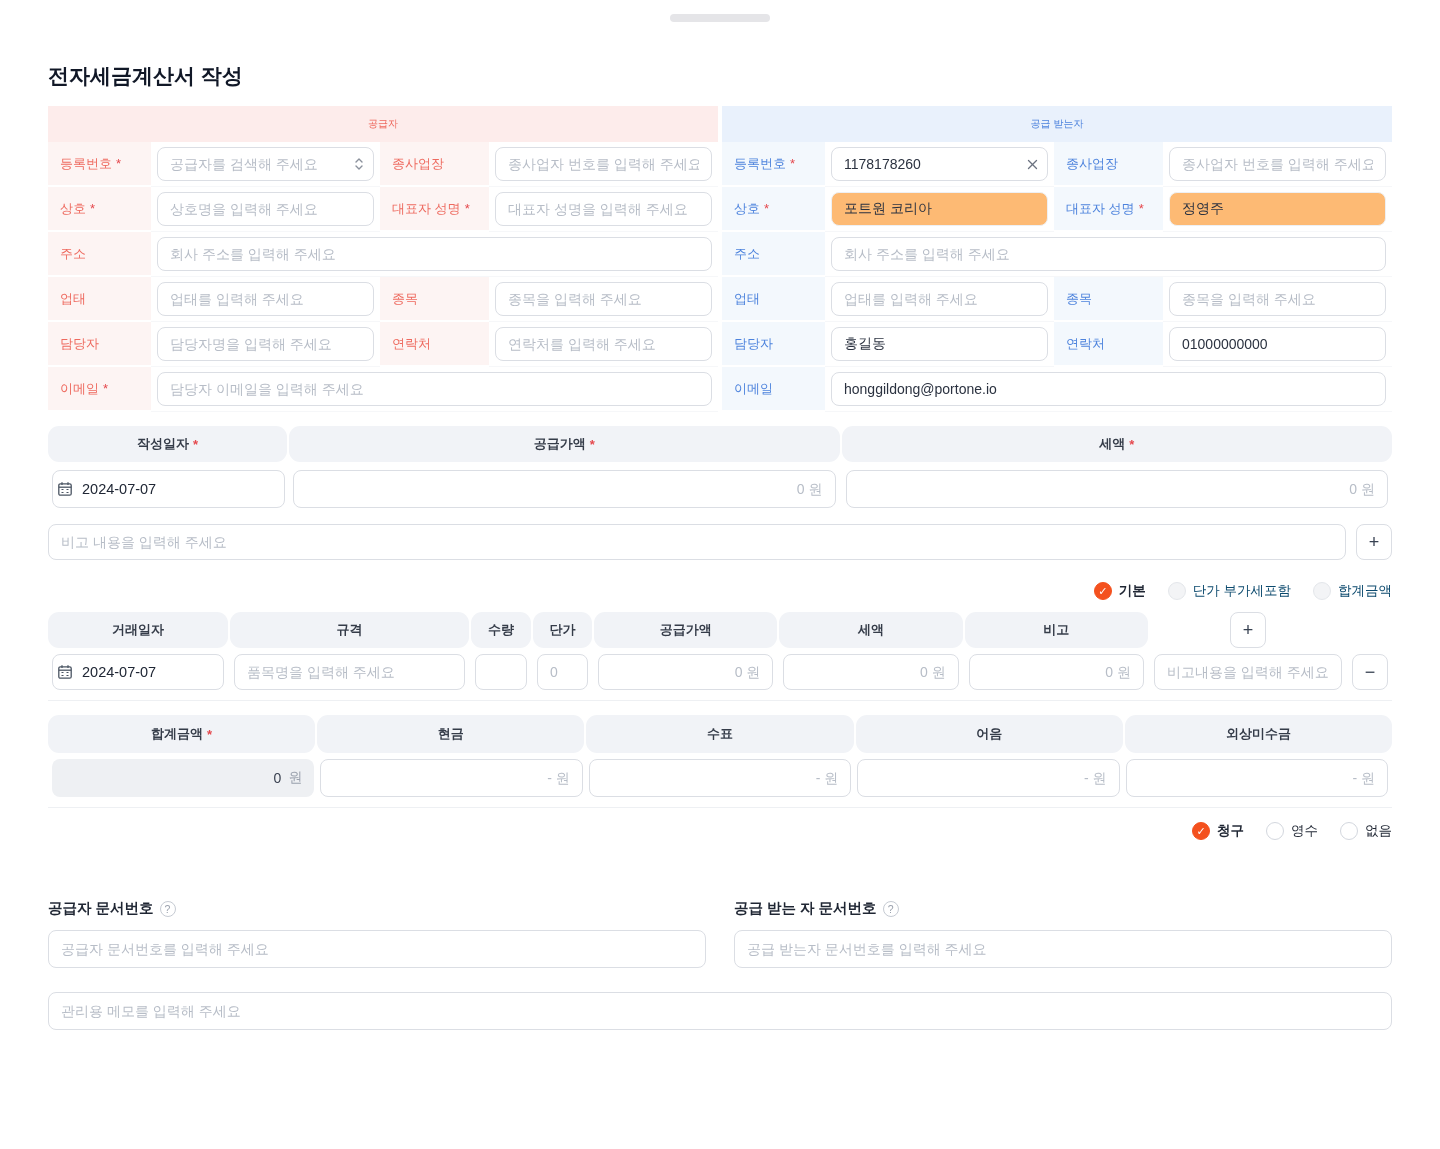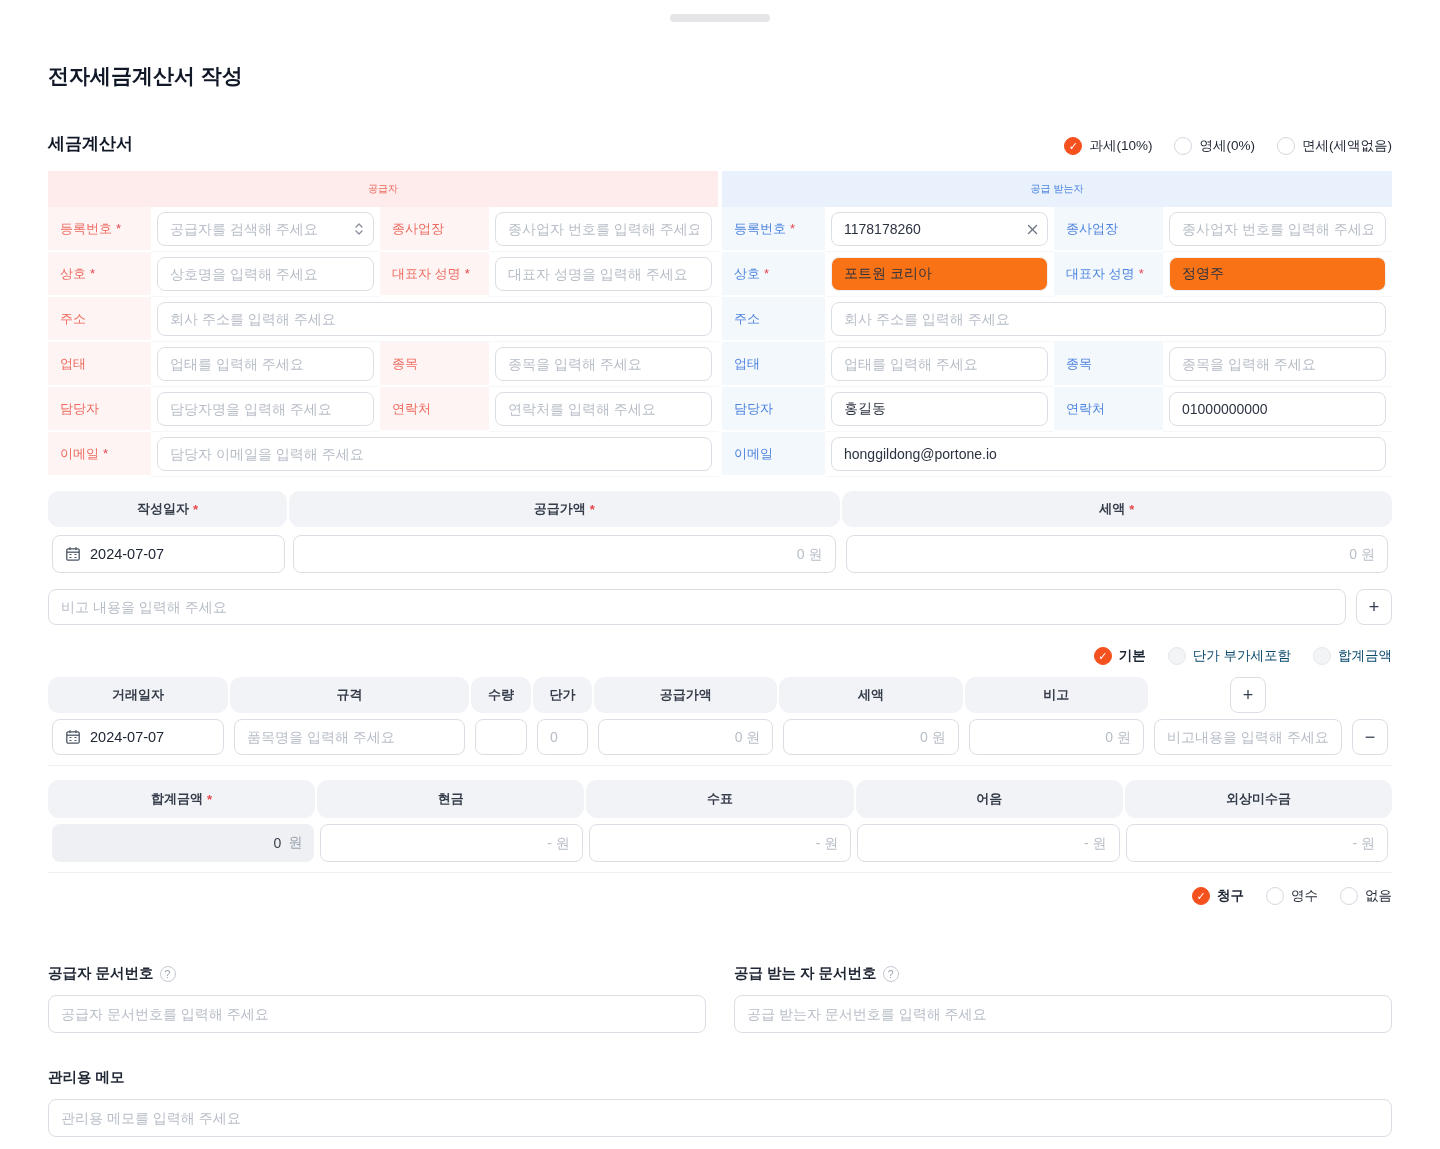--- a/index.html
+++ b/index.html
@@ -32,30 +32,30 @@
   .plabel{ display:flex;align-items:center;gap:4px;padding-left:12px;font-size:13px;border-bottom:2px solid #fff; }
   .sup .plabel, .panel.sup-panel .plabel{ background:#fdf4f3;color:#ee6a5f; }
   .panel.buy-panel .plabel{ background:#f3f8fd;color:#4d83dd; }
   .req{ color:#e5484d;font-size:13px; }
   .pinput{ padding:5px 6px;display:flex;align-items:center;border-bottom:1px solid #f6f7f9; }
   .ctrl{ position:relative;width:100%;display:flex;align-items:center; }
   .input{ height:34px;width:100%;border:1px solid #dbdee4;border-radius:8px;padding:0 12px;font-size:14px;color:#2b3240;background:#fff;font-family:inherit;outline:none; }
   .input::placeholder{ color:#b7bdc7; }
   .input.right{ text-align:right;padding-left:48px; }
   .input.right::placeholder{ text-align:right; }
-  .input.ro{ background:#f97316;border-color:#eef0f3; }
+  .input.ro{ background:#fdba74;border-color:#eef0f3; }
   .ctrl .trail-icon{ position:absolute;right:10px;color:#8b919c;display:flex;flex-direction:column;line-height:0; }
 
   
   .sum-table{ margin-top:14px; }
   .sum-head{ display:grid;grid-template-columns:239px 1fr 1fr;gap:2px;background:#fff; }
   .th{ background:#f1f3f7;height:36px;display:flex;align-items:center;justify-content:center;gap:4px;font-size:13px;font-weight:700;color:#353c49;border-radius:11px; }
   .sum-body{ display:grid;grid-template-columns:239px 1fr 1fr;gap:2px;padding:8px 0 10px; }
   .cellpad{ padding:0 4px; }
-  .datefield{ display:flex;align-items:center;gap:9px;border:1px solid #dbdee4;border-radius:8px;height:38px;padding:0 12px;font-size:14.5px;font-weight:500;color:#202735;background:#fff;cursor:pointer; }
+  .datefield{ display:flex;align-items:center;gap:9px;border:1px solid #dbdee4;border-radius:8px;height:38px;padding:0 4px;font-size:14.5px;font-weight:500;color:#202735;background:#fff;cursor:pointer; }
   .input.h38{ height:38px; }
 
   .note-row{ display:flex;gap:10px;margin-top:6px;align-items:center; }
   .note-row .input{ height:36px; }
   .sq-btn{ width:36px;height:36px;flex:0 0 auto;border:1px solid #dbdee4;border-radius:8px;background:#fff;font-size:18px;color:#374151;display:flex;align-items:center;justify-content:center;cursor:pointer; }
 
   .mode-row{ display:flex;justify-content:flex-end;margin-top:22px; }
 
   
   .items-table{ margin-top:12px; }
@@ -88,37 +88,20 @@
   svg{ display:block; }
 </style>
 </head>
 <body>
 
 <div class="drag-handle"></div>
 
 <div class="container">
   <h1 class="page-title">전자세금계산서 작성</h1>
 
-  <div class="section-bar">
-    <h2 class="section-title">세금계산서</h2>
-    <div class="radio-group">
-      <div class="radio-opt">
-        <span class="rdot on"></span>
-        <span>과세(10%)</span>
-      </div>
-      <div class="radio-opt">
-        <span class="rdot"></span>
-        <span>영세(0%)</span>
-      </div>
-      <div class="radio-opt">
-        <span class="rdot"></span>
-        <span>면세(세액없음)</span>
-      </div>
-    </div>
-  </div>
 
   <div class="party-wrap">
 
     <div class="panel sup-panel">
       <div class="phead sup">공급자</div>
 
       <div class="prow">
         <div class="plabel">
           <span>등록번호</span>
             <span class="req">*</span>
@@ -470,19 +453,16 @@
     <div>
       <div class="field-label">
         <span>공급 받는 자 문서번호</span>
         <span class="help-icon">?</span>
       </div>
       <input class="input h38" placeholder="공급 받는자 문서번호를 입력해 주세요" style="">
     </div>
   </div>
 
   <div class="memo">
-    <div class="field-label">
-      <span>관리용 메모</span>
-    </div>
     <input class="input h38" placeholder="관리용 메모를 입력해 주세요" style="">
   </div>
 
 </div>
 
 </body></html>

